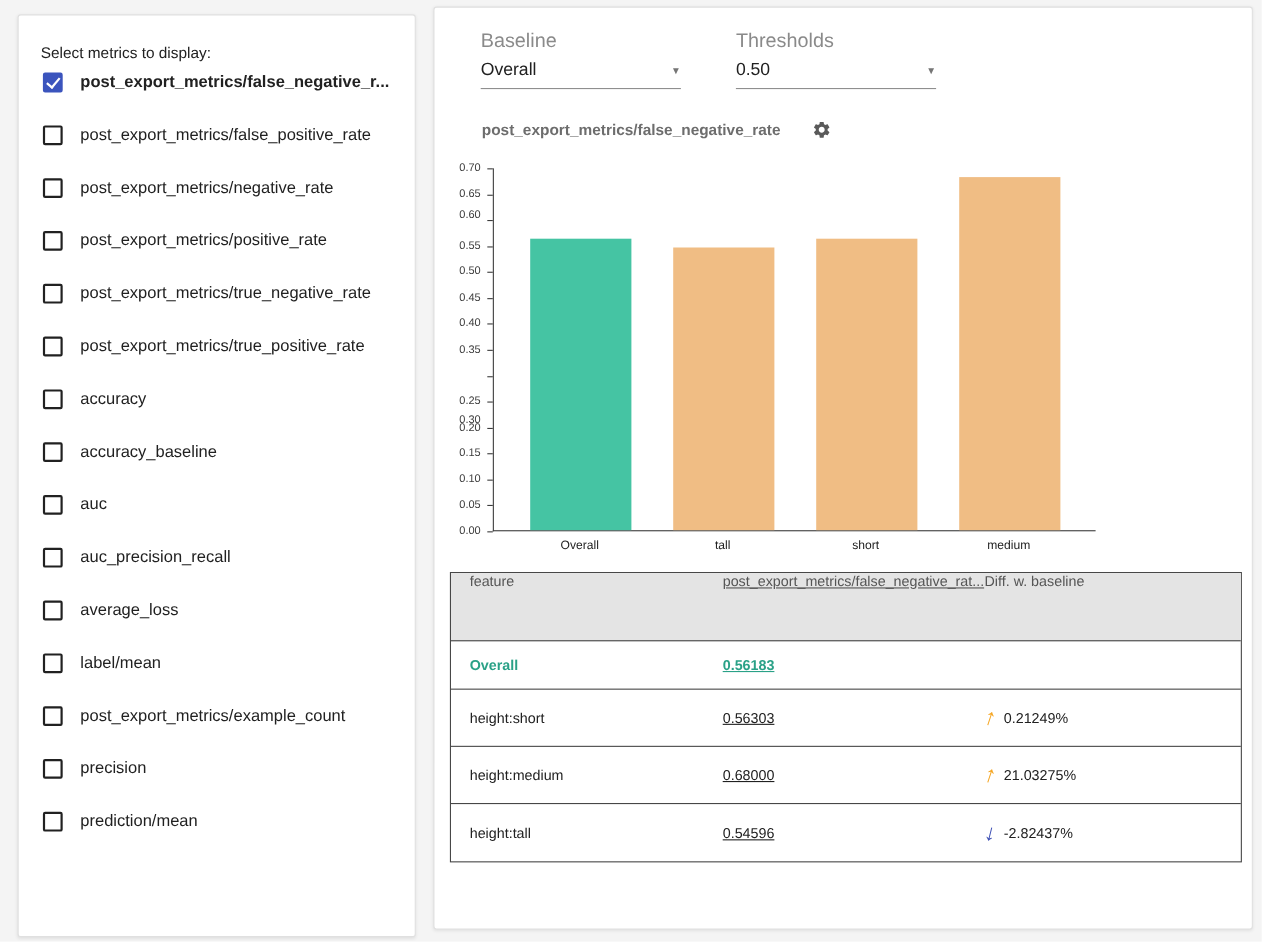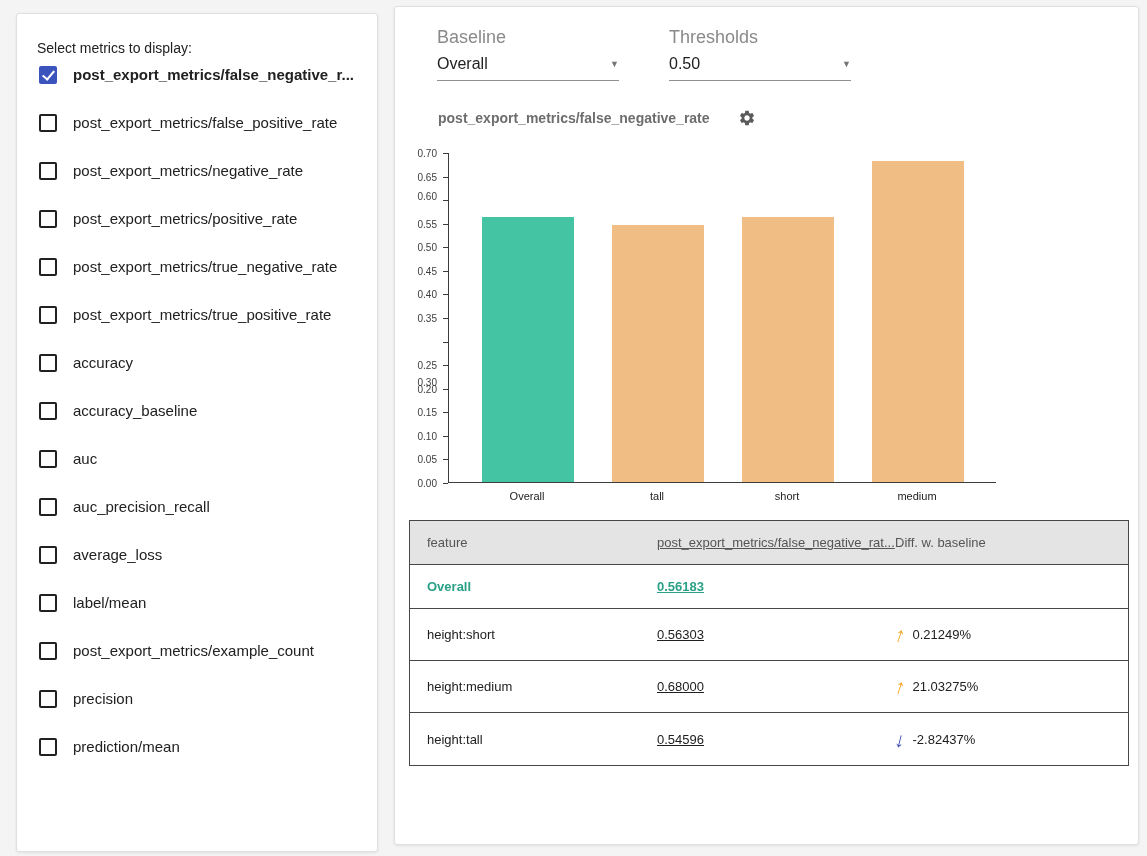--- a/index.html
+++ b/index.html
@@ -63,21 +63,21 @@
   .plot-area {
     position: absolute; left: 53px; top: 0; width: 548px; height: 330px;
     border-left: 1px solid #3c3c3c; border-bottom: 1px solid #3c3c3c;
   }
   .bar { position: absolute; bottom: 0; width: 92px; }
   .x-labels { position: absolute; left: 53px; top: 337px; width: 548px; height: 16px; }
   .x-label { position: absolute; transform: translateX(-50%); font-size: 11px; color: #222; white-space: nowrap; }
 
   
   .table { position: absolute; left: 14px; top: 513px; width: 720px; border: 1px solid #474747; background: #fff; }
-  .thead { display: flex; align-items: center; height: 44px; background: #e4e4e4; border-bottom: 1px solid #474747; }
+  .thead { display: flex; align-items: flex-start; height: 62px; background: #e4e4e4; border-bottom: 1px solid #474747; }
   .th { font-size: 13px; color: #555; white-space: nowrap; overflow: hidden; }
   .col-feature { width: 247px; padding-left: 17px; flex: 0 0 auto; }
   .col-value   { width: 238px; flex: 0 0 auto; text-decoration: underline; }
   .col-diff    { flex: 1; }
   .trow { display: flex; align-items: center; height: 52px; border-bottom: 1px solid #474747; }
   .trow:last-child { border-bottom: none; }
   .trow.baseline { height: 44px; }
   .trow.baseline .tcell { color: var(--teal-text, #2aa187); font-weight: bold; }
   .tcell { font-size: 13px; color: #212121; }
   .diff-wrap { display: flex; align-items: center; gap: 7px; }

